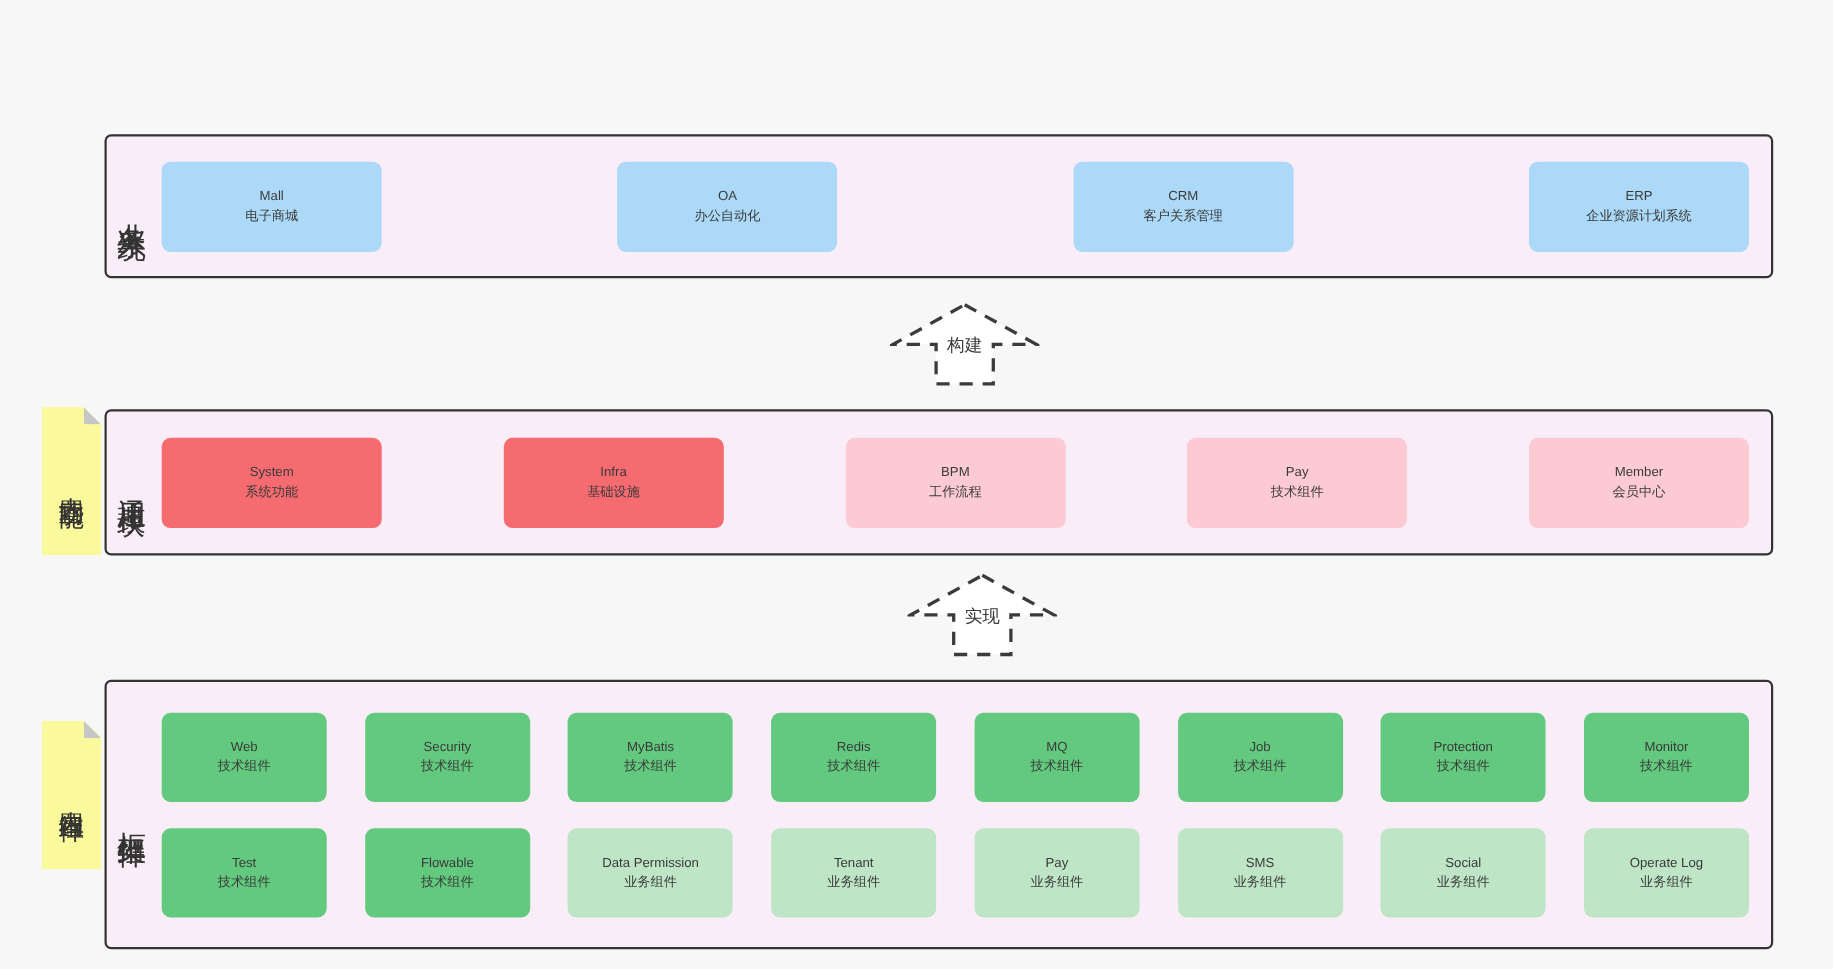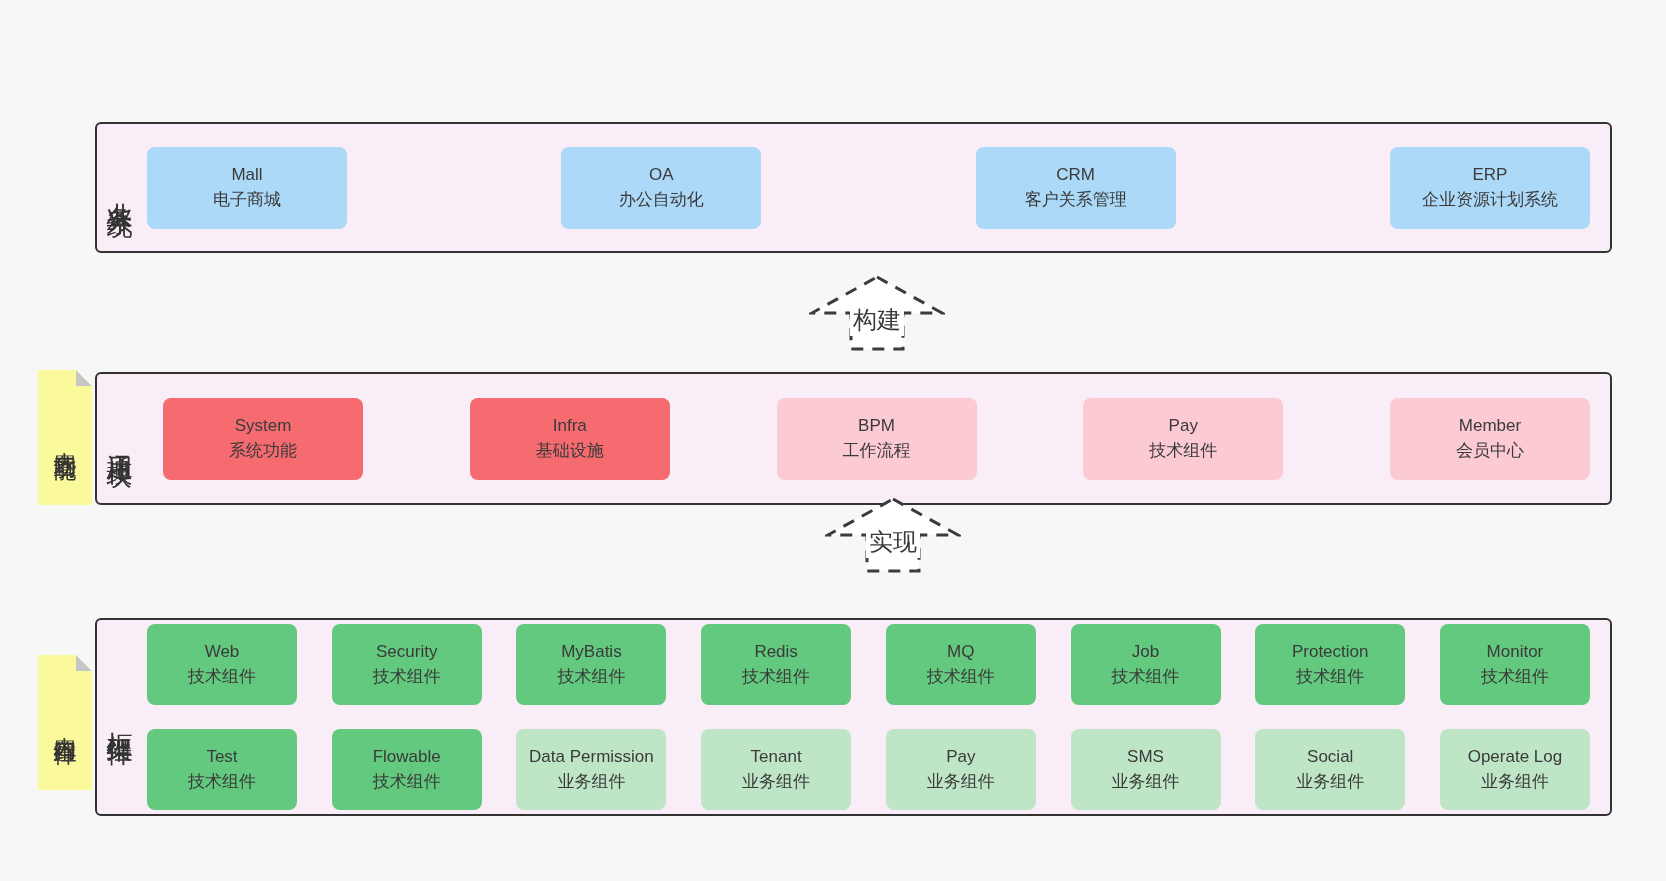--- a/index.html
+++ b/index.html
@@ -17,22 +17,22 @@
     left: 95px;
     width: 1517px;
     background: #f9eef7;
     border: 2px solid #333;
     border-radius: 6px;
     box-sizing: border-box;
     display: flex;
     align-items: center;
   }
   .panel-0 { top: 122px; height: 131px; }
-  .panel-1 { top: 372px; height: 133px; gap: 16px; }
-  .panel-2 { top: 618px; height: 198px; }
+  .panel-1 { top: 372px; height: 133px; }
+  .panel-2 { top: 618px; height: 245px; }
   .v-label {
     writing-mode: vertical-rl;
     text-orientation: upright;
     font-size: 26px;
     letter-spacing: 3px;
     line-height: 1;
     margin-left: 10px;
     flex: 0 0 auto;
     color: #333;
   }
@@ -53,21 +53,21 @@
     padding-right: 20px;
   }
   .rows .boxes { flex: none; margin-left: 0; padding-right: 0; }
   .box {
     display: flex;
     flex-direction: column;
     justify-content: center;
     align-items: center;
     text-align: center;
     border-radius: 8px;
-    font-size: 17px;
+    font-size: 12px;
     line-height: 1.42;
     color: #3a3a3a;
   }
   .size-l { width: 200px; height: 82px; }
   .size-s { width: 150px; height: 81px; }
   .blue       { background: #abd9f7; }
   .red        { background: #f56b70; }
   .pink       { background: #fccad3; }
   .green      { background: #62c97e; }
   .lightgreen { background: #bee5c6; }
@@ -94,30 +94,30 @@
   .sticky-text {
     writing-mode: vertical-rl;
     text-orientation: upright;
     font-size: 23px;
     letter-spacing: 2px;
     line-height: 1;
     color: #333;
   }
   .arrow { position: absolute; width: 136px; height: 78px; }
   .arrow-0 { left: 809px; top: 274px; }
-  .arrow-1 { left: 825px; top: 496px; }
+  .arrow-1 { left: 825px; top: 520px; }
   .arrow svg { display: block; }
   .arrow-label {
     position: absolute;
     left: 50%;
     top: 30px;
     transform: translateX(-50%);
     background: #ffffff;
     padding: 0 3px;
-    font-size: 24px;
+    font-size: 16px;
     color: #3a3a3a;
     white-space: nowrap;
   }
 </style>
 </head>
 <body>
 
 <div class="canvas">
 
   <div class="panel panel-0">

